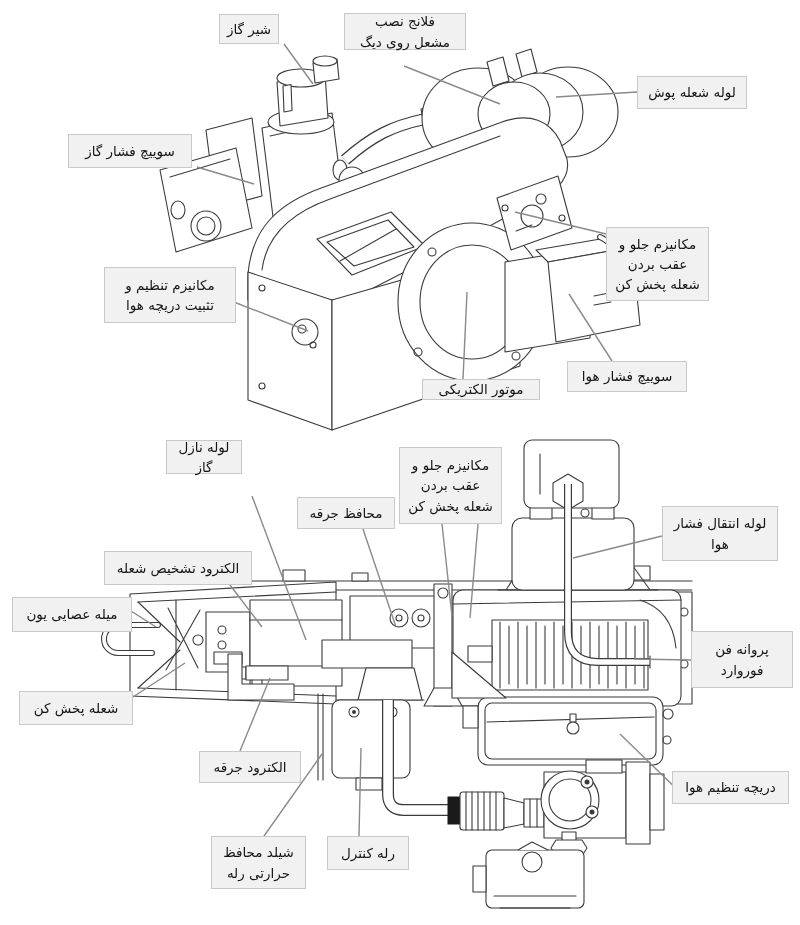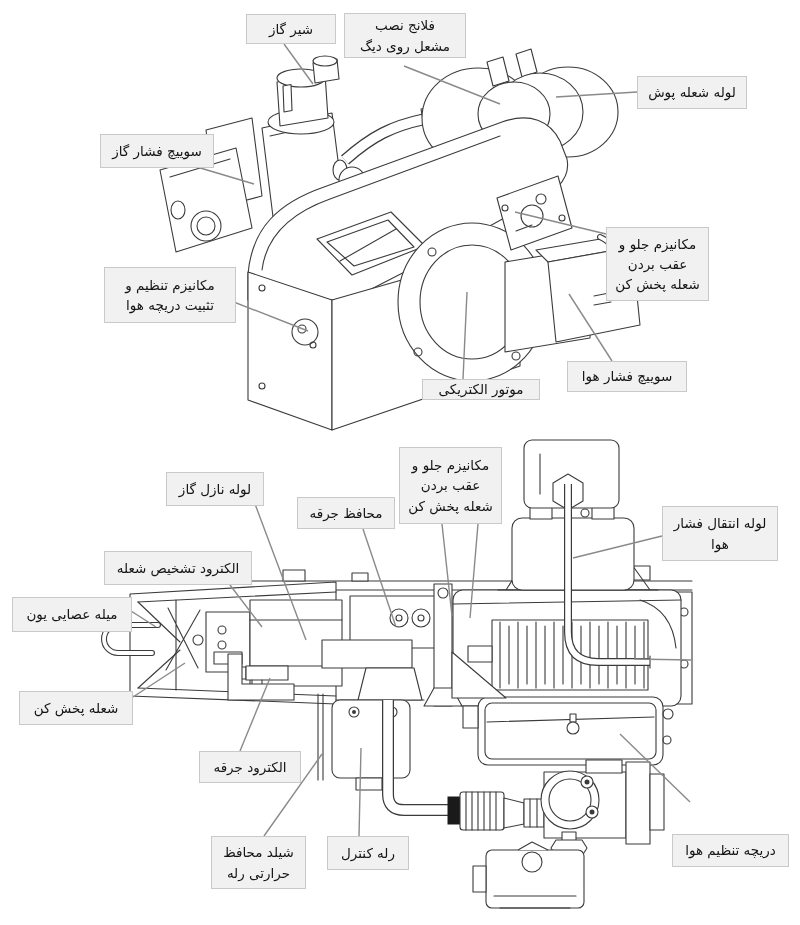--- a/index.html
+++ b/index.html
@@ -262,42 +262,44 @@
     <line class="leader" x1="131" y1="611" x2="156" y2="627"></line>
     <line class="leader" x1="691" y1="660" x2="634" y2="659"></line>
     <line class="leader" x1="133" y1="697" x2="185" y2="663"></line>
     <line class="leader" x1="240" y1="751" x2="270" y2="678"></line>
     <line class="leader" x1="264" y1="836" x2="322" y2="754"></line>
     <line class="leader" x1="359" y1="836" x2="361" y2="748"></line>
     <line class="leader" x1="690" y1="802" x2="620" y2="734"></line>
   </g>
 </svg>
 
-  <div class="lbl" style="left:246px;top:14px;width:90px;height:30px">شیر گاز</div>
-  <div class="lbl" style="left:344px;top:13px;width:122px;height:45px">فلانج نصب
+  <div class="lbl" style="left:219px;top:14px;width:60px;height:30px">شیر گاز</div>
+  <div class="lbl" style="left:344px;top:13px;width:122px;height:37px">فلانج نصب
 مشعل روی دیگ</div>
   <div class="lbl" style="left:637px;top:76px;width:110px;height:33px">لوله شعله پوش</div>
-  <div class="lbl" style="left:100px;top:134px;width:114px;height:34px">سوییچ فشار گاز</div>
+  <div class="lbl" style="left:68px;top:134px;width:124px;height:34px">سوییچ فشار گاز</div>
   <div class="lbl" style="left:606px;top:227px;width:103px;height:74px">مکانیزم جلو و
 عقب بردن
 شعله پخش کن</div>
   <div class="lbl" style="left:104px;top:267px;width:132px;height:56px">مکانیزم تنظیم و
 تثبیت دریچه هوا</div>
   <div class="lbl" style="left:567px;top:361px;width:120px;height:31px">سوییچ فشار هوا</div>
   <div class="lbl" style="left:422px;top:379px;width:118px;height:21px">موتور الکتریکی</div>
 
-  <div class="lbl" style="left:166px;top:472px;width:98px;height:34px">لوله نازل گاز</div>
+  <div class="lbl" style="left:166px;top:440px;width:76px;height:34px">لوله نازل گاز</div>
   <div class="lbl" style="left:297px;top:497px;width:98px;height:32px">محافظ جرقه</div>
   <div class="lbl" style="left:399px;top:447px;width:103px;height:77px">مکانیزم جلو و
 عقب بردن
 شعله پخش کن</div>
   <div class="lbl" style="left:662px;top:506px;width:116px;height:55px">لوله انتقال فشار
 هوا</div>
   <div class="lbl" style="left:104px;top:551px;width:148px;height:34px">الکترود تشخیص شعله</div>
   <div class="lbl" style="left:12px;top:597px;width:120px;height:35px">میله عصایی یون</div>
+  <div class="lbl" style="left:691px;top:631px;width:102px;height:57px">پروانه فن
+فوروارد</div>
   <div class="lbl" style="left:19px;top:691px;width:114px;height:34px">شعله پخش کن</div>
   <div class="lbl" style="left:199px;top:751px;width:102px;height:32px">الکترود جرقه</div>
   <div class="lbl" style="left:211px;top:836px;width:95px;height:53px">شیلد محافظ
 حرارتی رله</div>
   <div class="lbl" style="left:327px;top:836px;width:82px;height:34px">رله کنترل</div>
-  <div class="lbl" style="left:672px;top:834px;width:117px;height:33px">دریچه تنظیم هوا</div>
+  <div class="lbl" style="left:672px;top:771px;width:117px;height:33px">دریچه تنظیم هوا</div>
 
 </div>
 
 </body></html>

